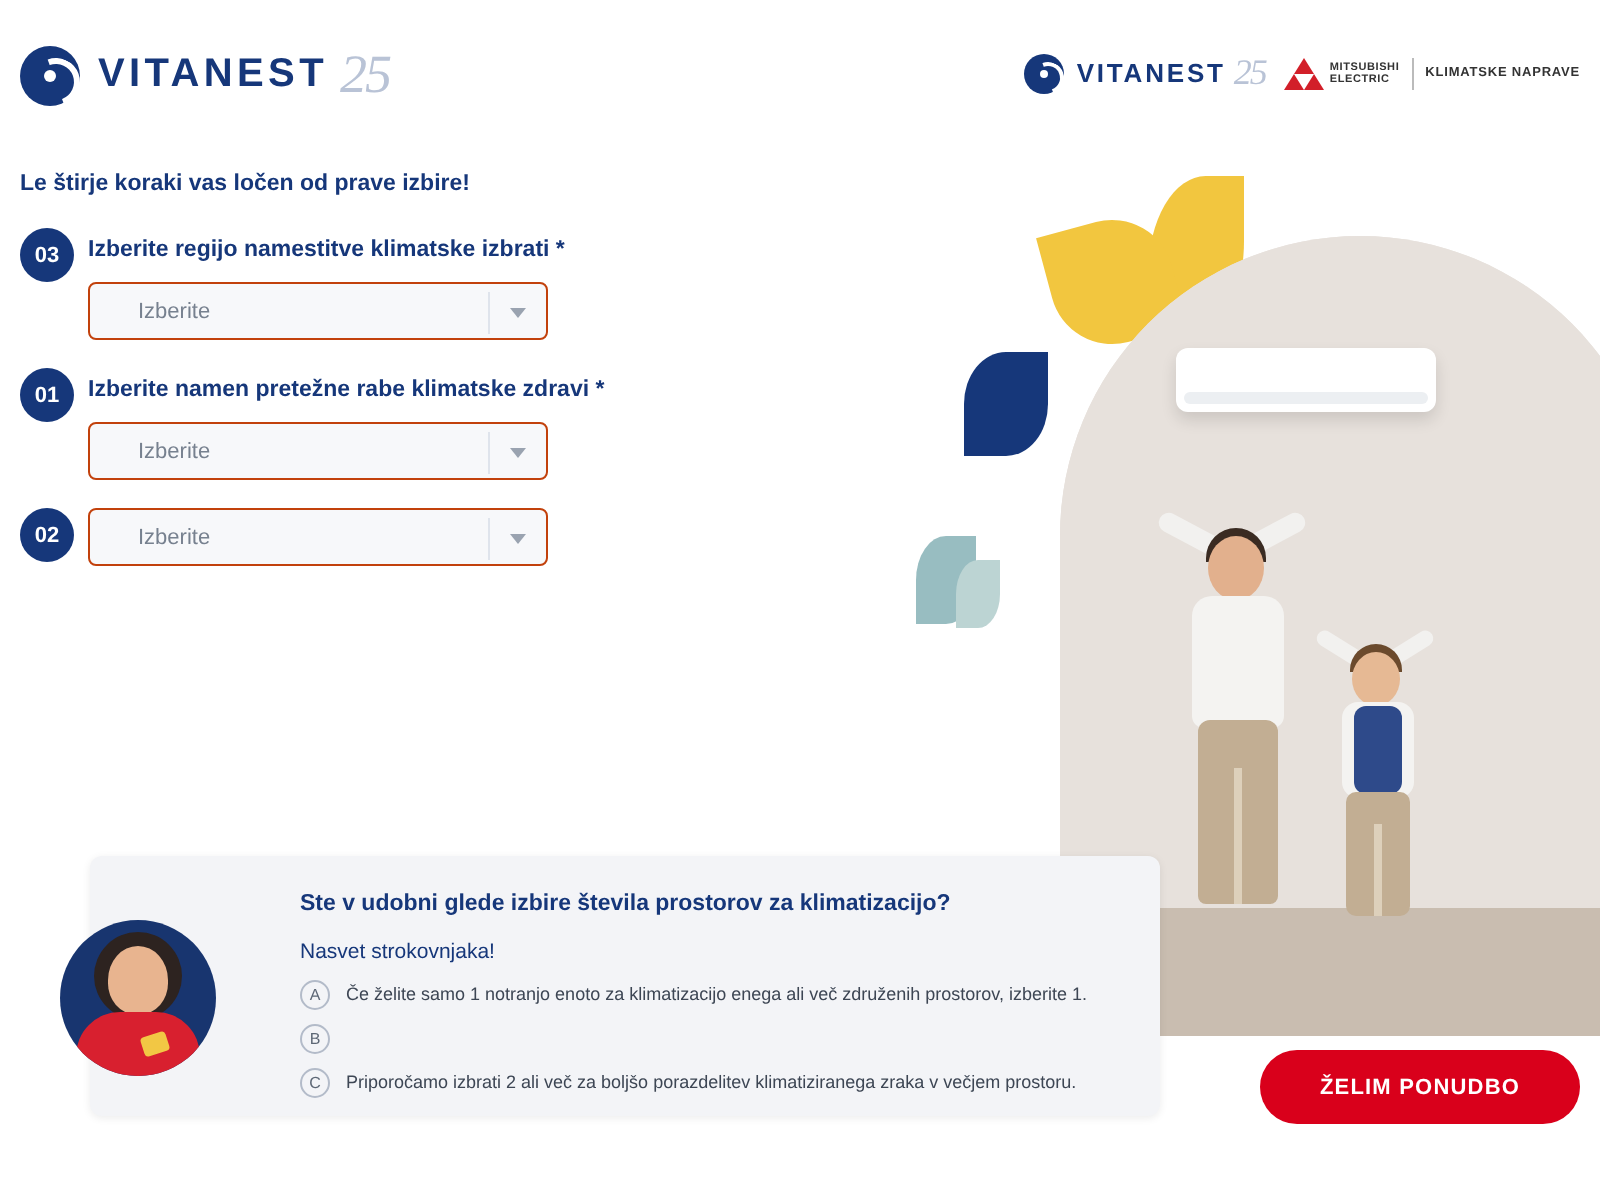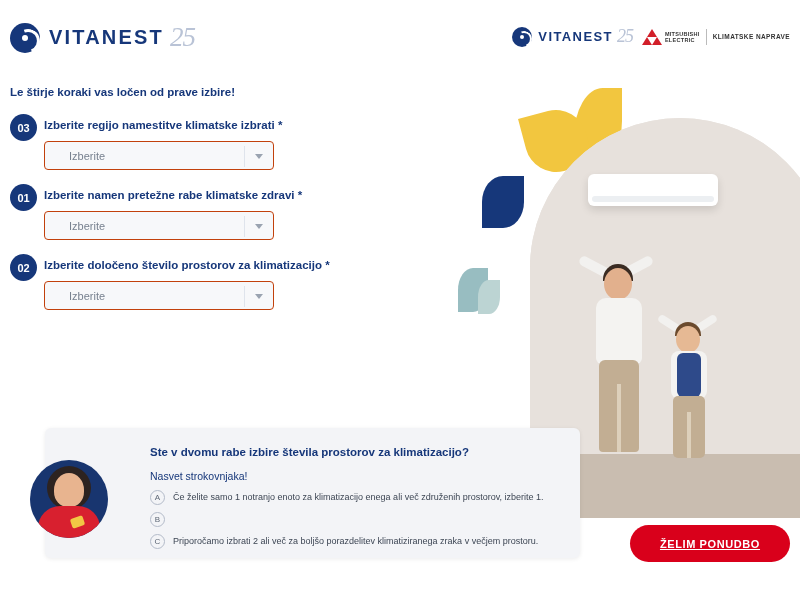--- a/index.html
+++ b/index.html
@@ -463,21 +463,20 @@
     width: 160px; height: 37px;
     background: #d9001b;
     border: none;
     border-radius: 19px;
     color: #ffffff;
     font-size: 11px;
     font-weight: bold;
     letter-spacing: .6px;
     cursor: pointer;
     font-family: "Liberation Sans", sans-serif;
-    text-decoration: underline;
   }
 </style>
 </head>
 <body>
 
 <div class="page">
 
   <div class="header">
     <div class="logo-main">
       <span class="swirl"></span>
@@ -523,21 +522,20 @@
       <div class="step-label">Izberite namen pretežne rabe klimatske zdravi *</div>
       <div class="select">
         <span>Izberite</span>
         <span class="divider"></span>
         <span class="caret"></span>
       </div>
     </div>
 
     <div class="step">
       <div class="step-badge">02</div>
-      <div class="step-label">Izberite določeno število prostorov za klimatizacijo *</div>
       <div class="select">
         <span>Izberite</span>
         <span class="divider"></span>
         <span class="caret"></span>
       </div>
     </div>
   </div>
 
   <div class="hero">
     <div class="blob-yellow-2"></div>
@@ -570,21 +568,21 @@
     </div>
   </div>
 
   <div class="advice">
     <div class="advisor">
       <div class="adv-hair"></div>
       <div class="adv-face"></div>
       <div class="adv-body"></div>
       <div class="adv-card"></div>
     </div>
-    <div class="advice-title">Ste v dvomu rabe izbire števila prostorov za klimatizacijo?</div>
+    <div class="advice-title">Ste v udobni glede izbire števila prostorov za klimatizacijo?</div>
     <div class="advice-sub">Nasvet strokovnjaka!</div>
     <div class="tips">
       <div class="tip">
         <span class="tip-letter">A</span>
         <span class="tip-text">Če želite samo 1 notranjo enoto za klimatizacijo enega ali več združenih prostorov, izberite 1.</span>
       </div>
       <div class="tip">
         <span class="tip-letter">B</span>
       </div>
       <div class="tip">

